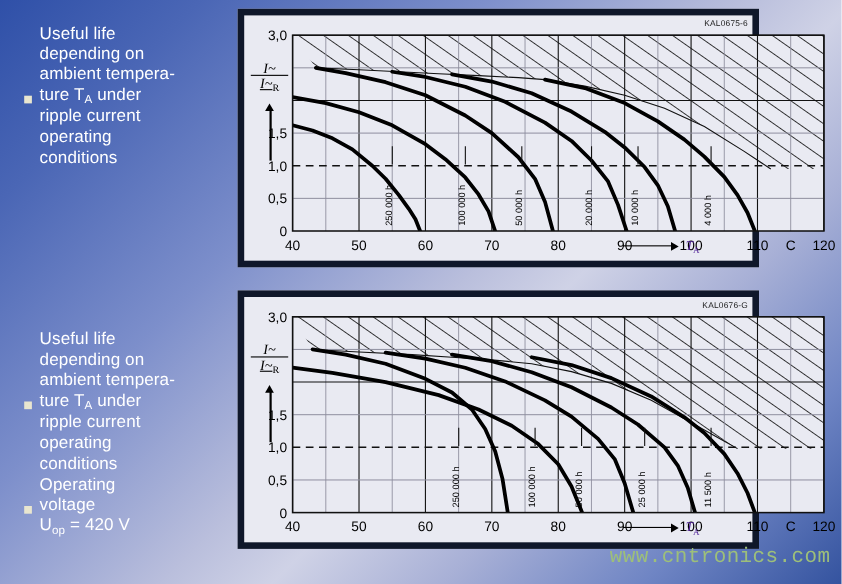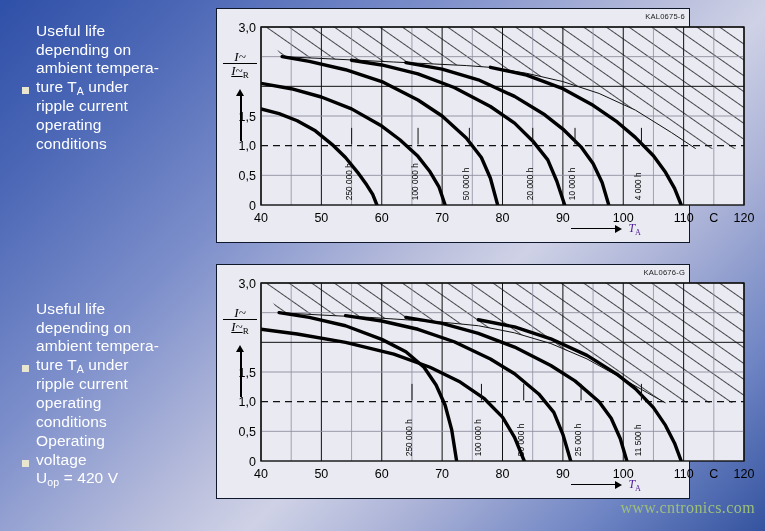--- a/index.html
+++ b/index.html
@@ -16,21 +16,21 @@
   .bullets.top{top:22px;}
   .bullets.bottom{top:300px;}
   .bullet-row{display:flex;align-items:center;margin-bottom:1px;}
   .sq{
     width:7px;height:7px;background:#e9e6cf;flex:0 0 7px;margin-top:6px;margin-right:7px;
   }
   .btext{flex:1;}
   sub{font-size:.68em;vertical-align:baseline;position:relative;top:3px;}
   .panel{
     position:absolute;left:216px;width:474px;background:#e9eaf2;
-    border:1px solid #0f172a;box-sizing:border-box;
+    border:6px solid #0f172a;box-sizing:border-box;
   }
   .panel.top{top:8px;height:235px;}
   .panel.bottom{top:264px;height:235px;}
   .badge{
     position:absolute;right:4px;top:3px;font-size:7.6px;color:#1a1a1a;
     letter-spacing:.2px;font-family:"Liberation Sans",sans-serif;
   }
   .ylab{
     position:absolute;left:6px;top:42px;width:34px;text-align:center;
     font-family:"Liberation Serif",serif;font-style:italic;font-size:13px;color:#000;
@@ -46,21 +46,21 @@
   .yarrowline{position:absolute;left:23px;top:86px;width:1.6px;height:46px;background:#000;}
   .xarrow-wrap{position:absolute;right:48px;bottom:6px;display:flex;align-items:center;}
   .xarrow-line{width:44px;height:1.5px;background:#000;}
   .xarrow-head{width:0;height:0;border-top:4px solid transparent;border-bottom:4px solid transparent;border-left:7px solid #000;}
   .xarrow-lab{
     font-family:"Liberation Serif",serif;font-style:italic;font-size:12px;margin-left:6px;color:#4c1d95;
   }
   .xarrow-lab sub{font-style:normal;}
   .watermark{
     position:absolute;right:10px;bottom:14px;
-    font-family:Liberation Serif, serif;font-size:16px;
+    font-family:Liberation Mono, monospace;font-size:19px;
     color:#9dbf7a;letter-spacing:.4px;
   }
   svg{display:block;}
   text{font-family:"Liberation Sans",sans-serif;fill:#000;}
 </style>
 </head>
 <body>
 
 <div class="bullets top">
   <div class="bullet-row">

